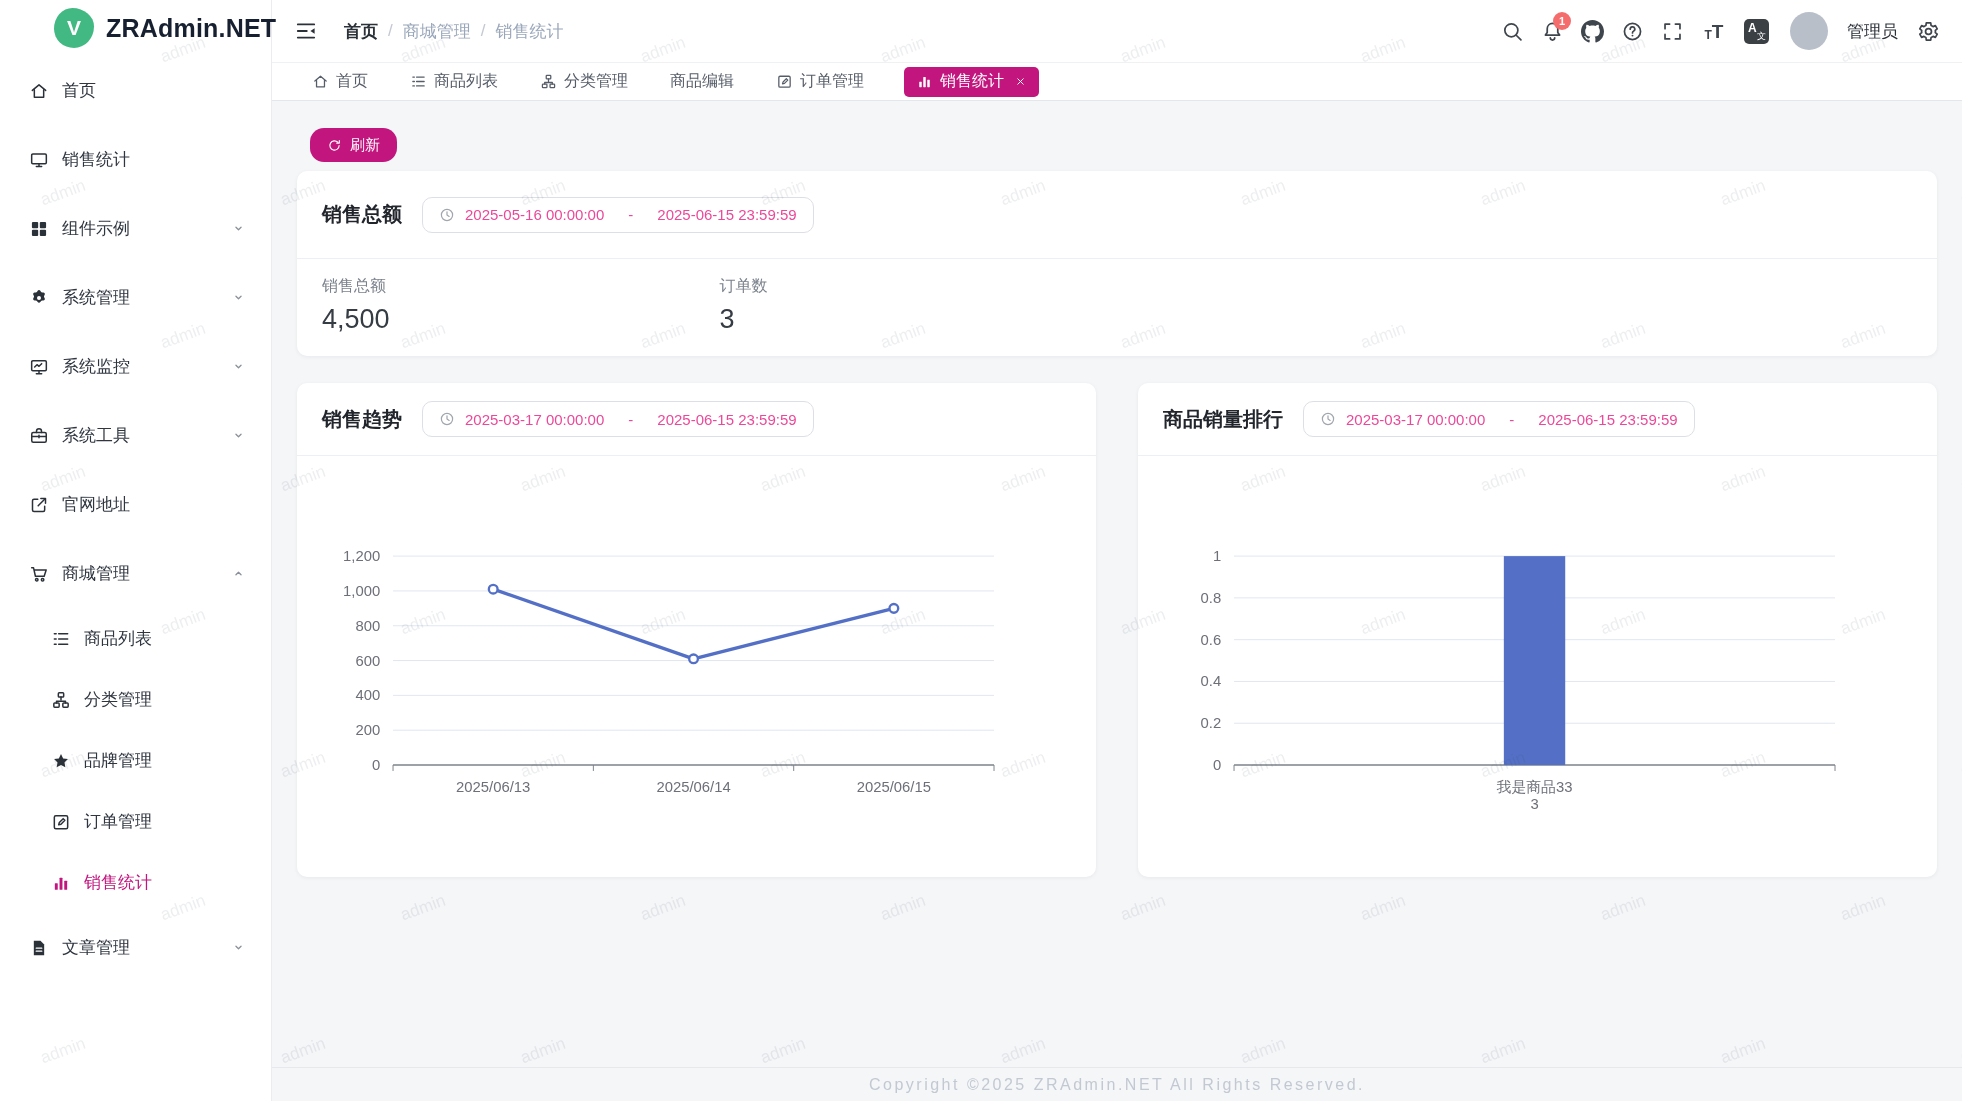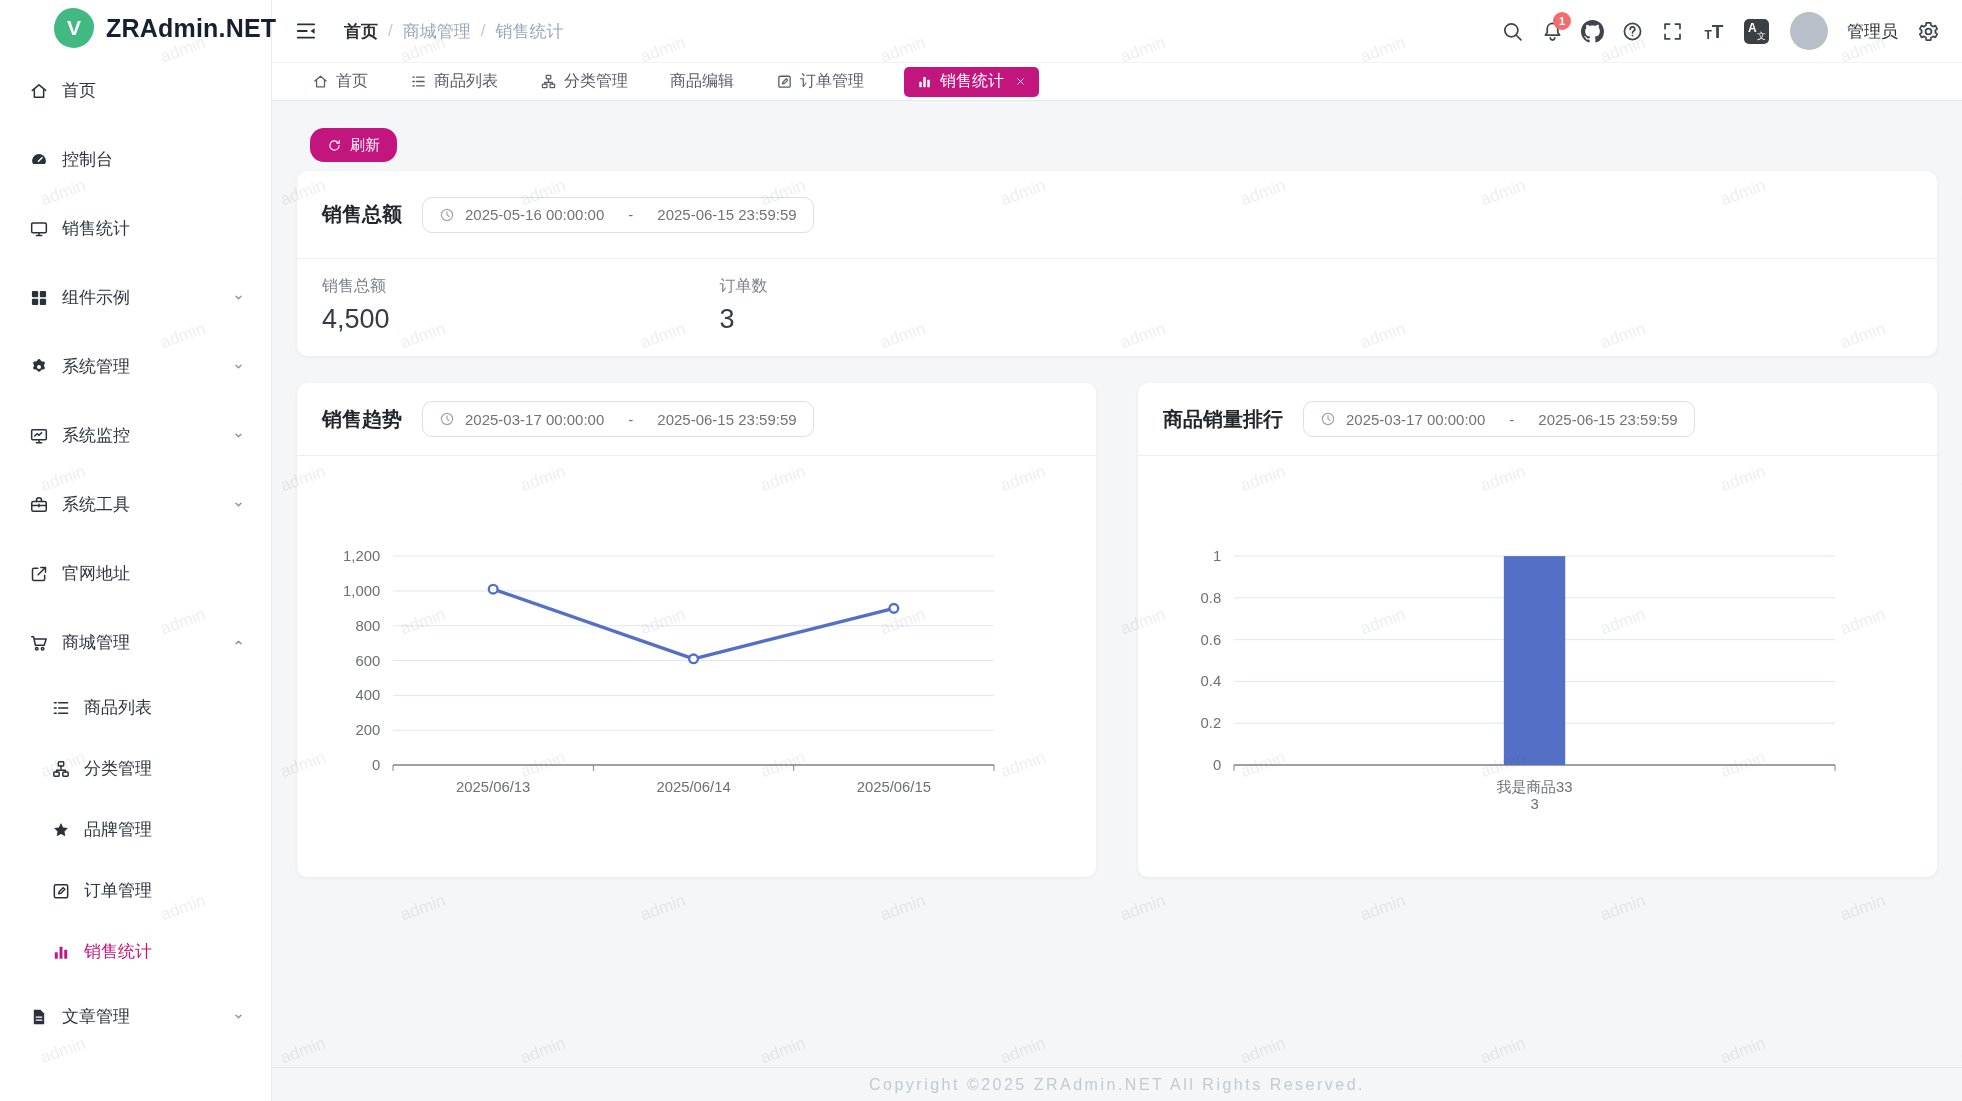--- a/index.html
+++ b/index.html
@@ -52,21 +52,21 @@
   
   .content{flex:1;padding:27px 25px 0;min-height:0}
   .btn-refresh{margin-left:13px;height:34px;padding:0 17px;background:var(--accent);color:#fff;border:none;border-radius:14px;font-size:15px;display:inline-flex;align-items:center;gap:8px;cursor:pointer;font-family:inherit}
   .btn-refresh .mi{width:15px;height:15px;display:inline-flex}
 
   .card{background:#fff;border-radius:10px;box-shadow:0 1px 4px rgba(16,24,40,.06)}
   .card-head{display:flex;align-items:center;padding:0 25px;border-bottom:1px solid #eceff4}
   .summary .card-head{height:88px}
   .chart-card .card-head{height:73px}
   .card-title{font-size:20px;font-weight:bold;color:#22262c;white-space:nowrap}
-  .datebox{margin-left:20px;height:36px;border:1px solid #dcdfe6;border-radius:10px;display:flex;align-items:center;padding:0 16px;font-size:15px;color:#737373;background:#fff;cursor:pointer;white-space:nowrap}
+  .datebox{margin-left:20px;height:36px;border:1px solid #dcdfe6;border-radius:10px;display:flex;align-items:center;padding:0 16px;font-size:15px;color:#ec4899;background:#fff;cursor:pointer;white-space:nowrap}
   .datebox .mi{width:16px;height:16px;color:#a0a6ad;margin-right:10px;display:inline-flex}
   .datebox .dsep{margin:0 24px}
 
   .summary{margin-top:9px}
   .summary-body{display:grid;grid-template-columns:repeat(4,1fr);padding:17px 25px 21px}
   .stat-label{font-size:16px;color:#7b828c}
   .stat-value{font-size:27px;color:#363c44;margin-top:7px}
 
   .cards-row{display:grid;grid-template-columns:1fr 1fr;gap:42px;margin-top:27px}
   .chart-wrap{height:421px}
@@ -89,29 +89,20 @@
   </div>
   <nav id="sidebar-nav">
       <div class="sitem">
     <span class="mi smi">
           <svg viewBox="0 0 24 24" xmlns="http://www.w3.org/2000/svg">
             <path d="M4 11.3 12 4.6l8 6.7" fill="none" stroke="currentColor" stroke-width="1.8" stroke-linecap="round" stroke-linejoin="round"></path>
             <path d="M6.4 10.6v8.9h11.2v-8.9" fill="none" stroke="currentColor" stroke-width="1.8" stroke-linecap="round" stroke-linejoin="round"></path>
           </svg>
         </span>
     <span class="slabel">首页</span>
-  </div>
-      <div class="sitem">
-    <span class="mi smi">
-          <svg viewBox="0 0 24 24" xmlns="http://www.w3.org/2000/svg">
-            <path d="M12 4.7A8.3 8.3 0 0 1 20.3 13c0 1.5-.4 2.8-1.2 3.9H4.9A7.9 7.9 0 0 1 3.7 13 8.3 8.3 0 0 1 12 4.7z" fill="currentColor"></path>
-            <path d="m11.3 13.6 4.4-4.4" stroke="#fff" stroke-width="1.8" stroke-linecap="round"></path>
-          </svg>
-        </span>
-    <span class="slabel">控制台</span>
   </div>
       <div class="sitem">
     <span class="mi smi">
           <svg viewBox="0 0 24 24" xmlns="http://www.w3.org/2000/svg">
             <rect x="3.2" y="4.8" width="17.6" height="11.6" rx="1.4" fill="none" stroke="currentColor" stroke-width="1.8" stroke-linecap="round" stroke-linejoin="round"></rect>
             <path d="M8.8 19.8h6.4M12 16.4v3.4" fill="none" stroke="currentColor" stroke-width="1.8" stroke-linecap="round" stroke-linejoin="round"></path>
           </svg>
         </span>
     <span class="slabel">销售统计</span>
   </div>

